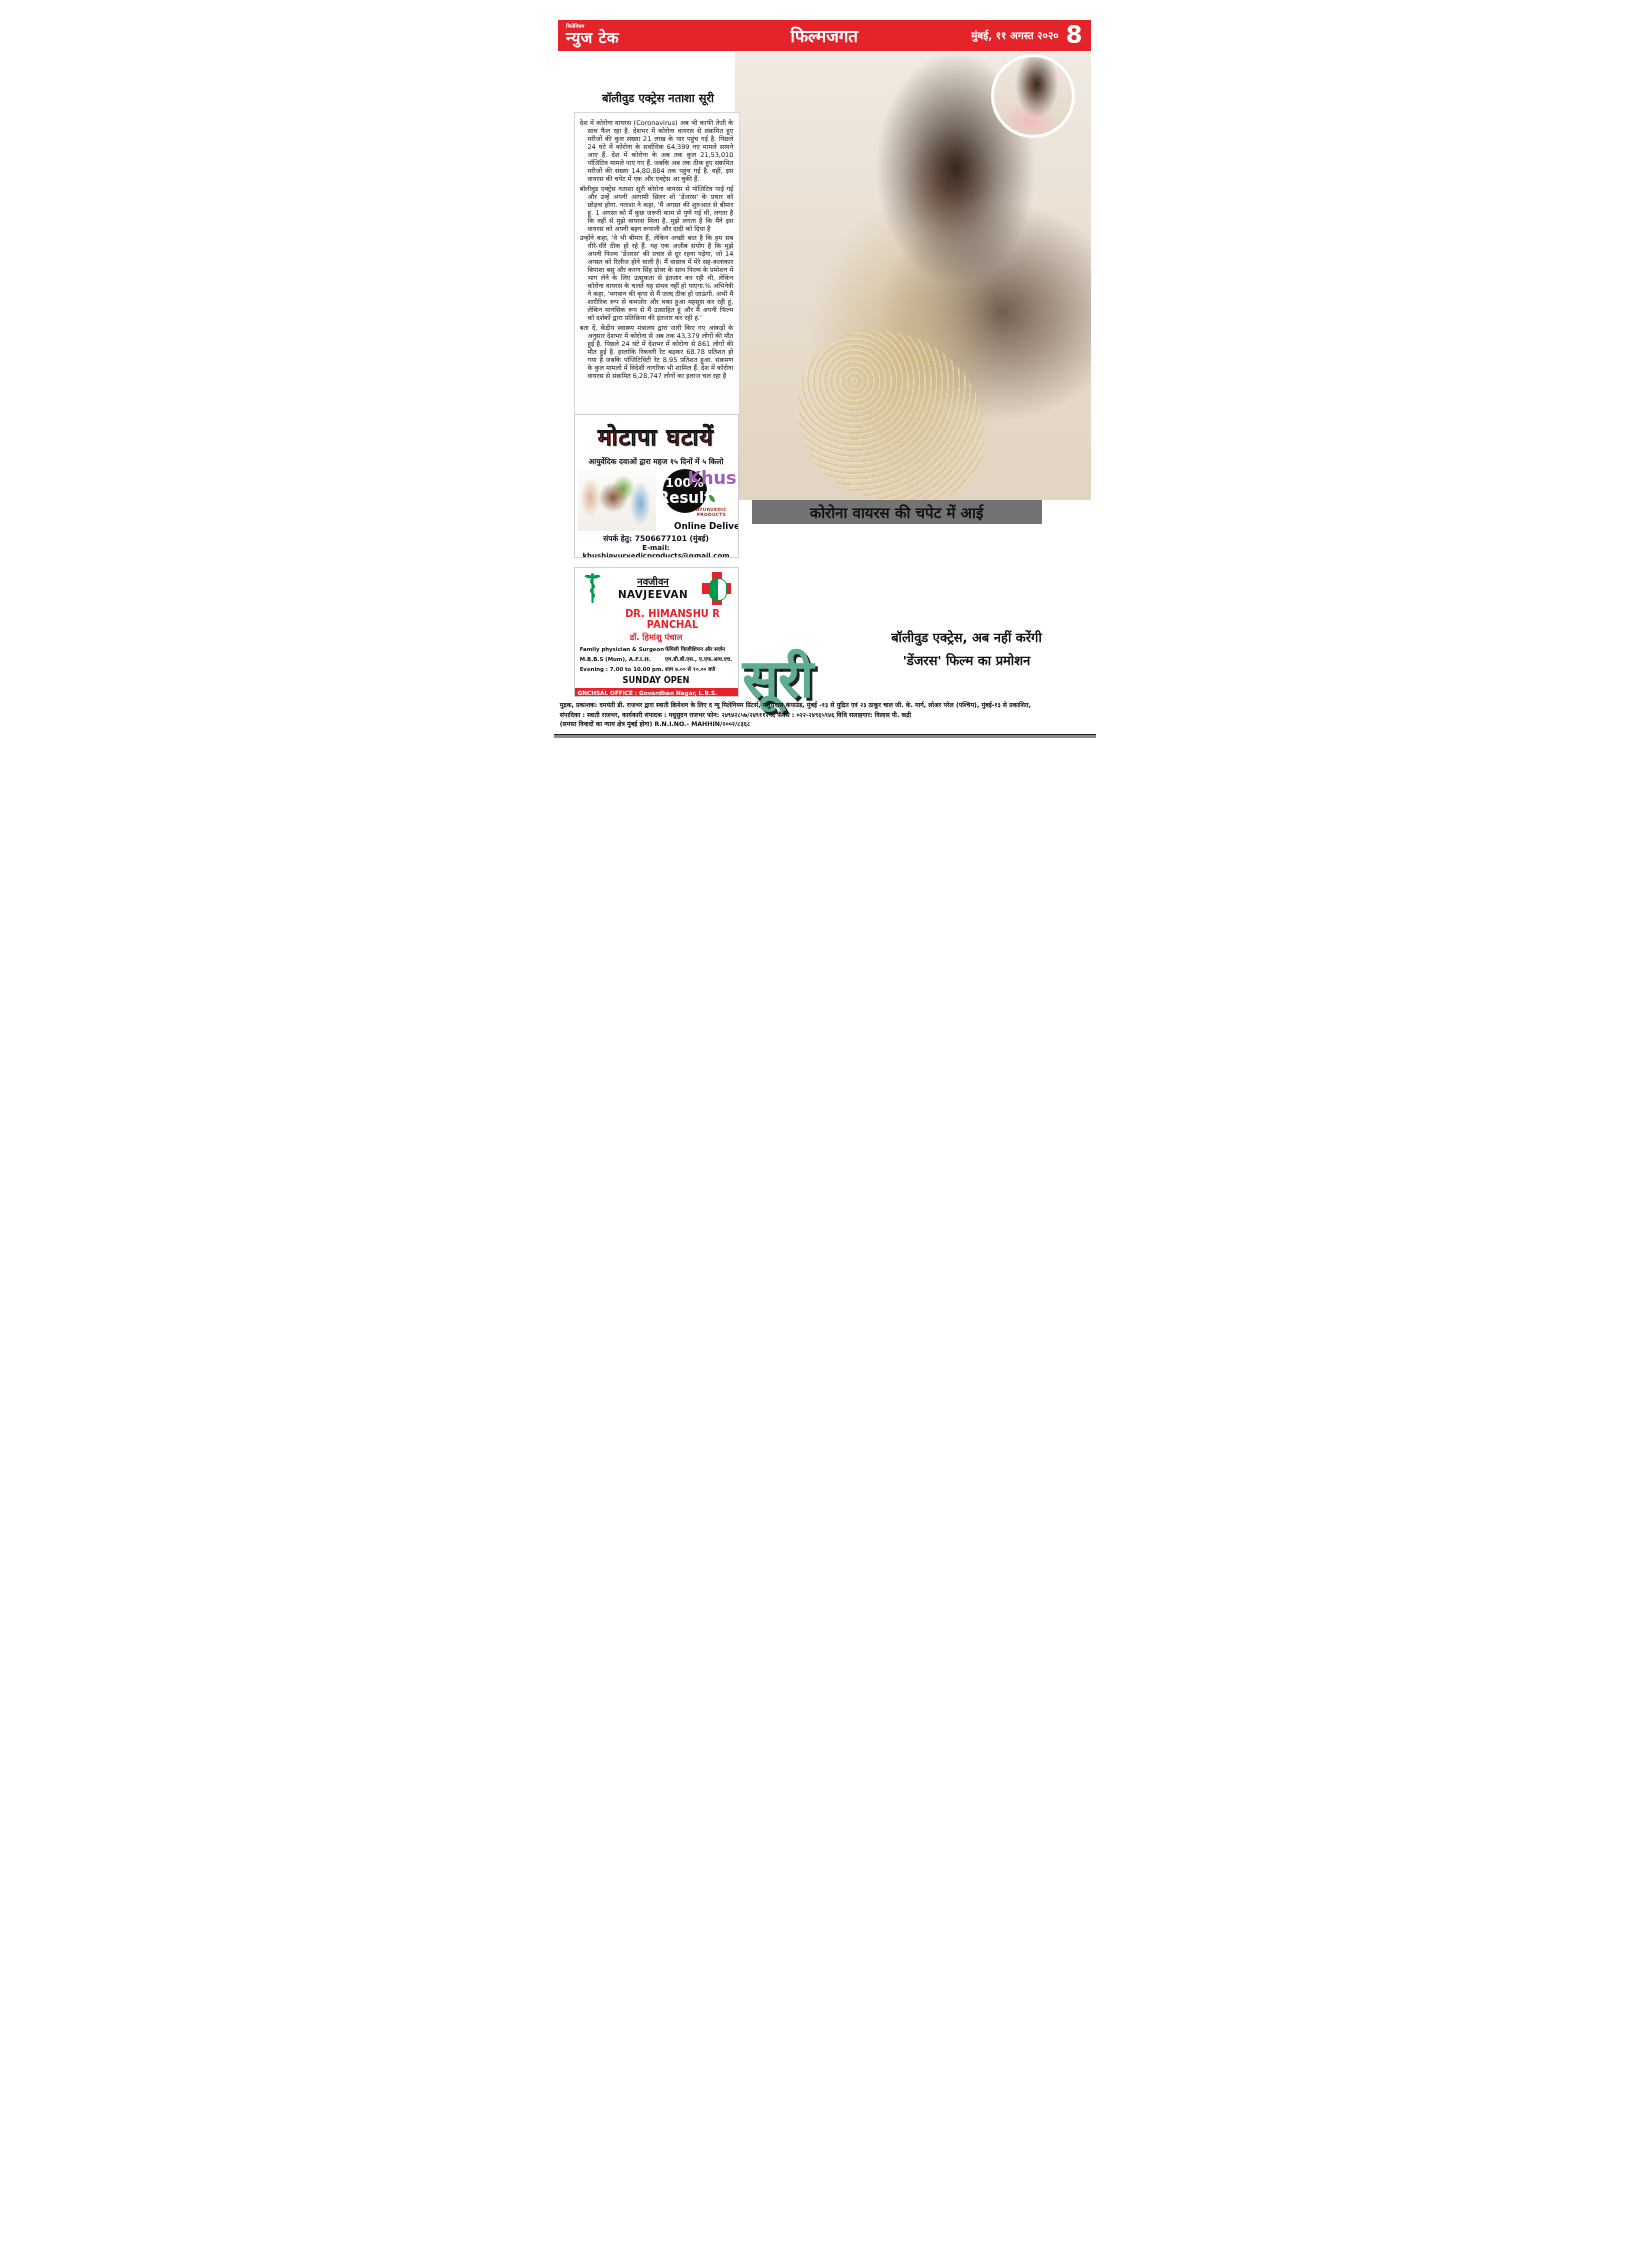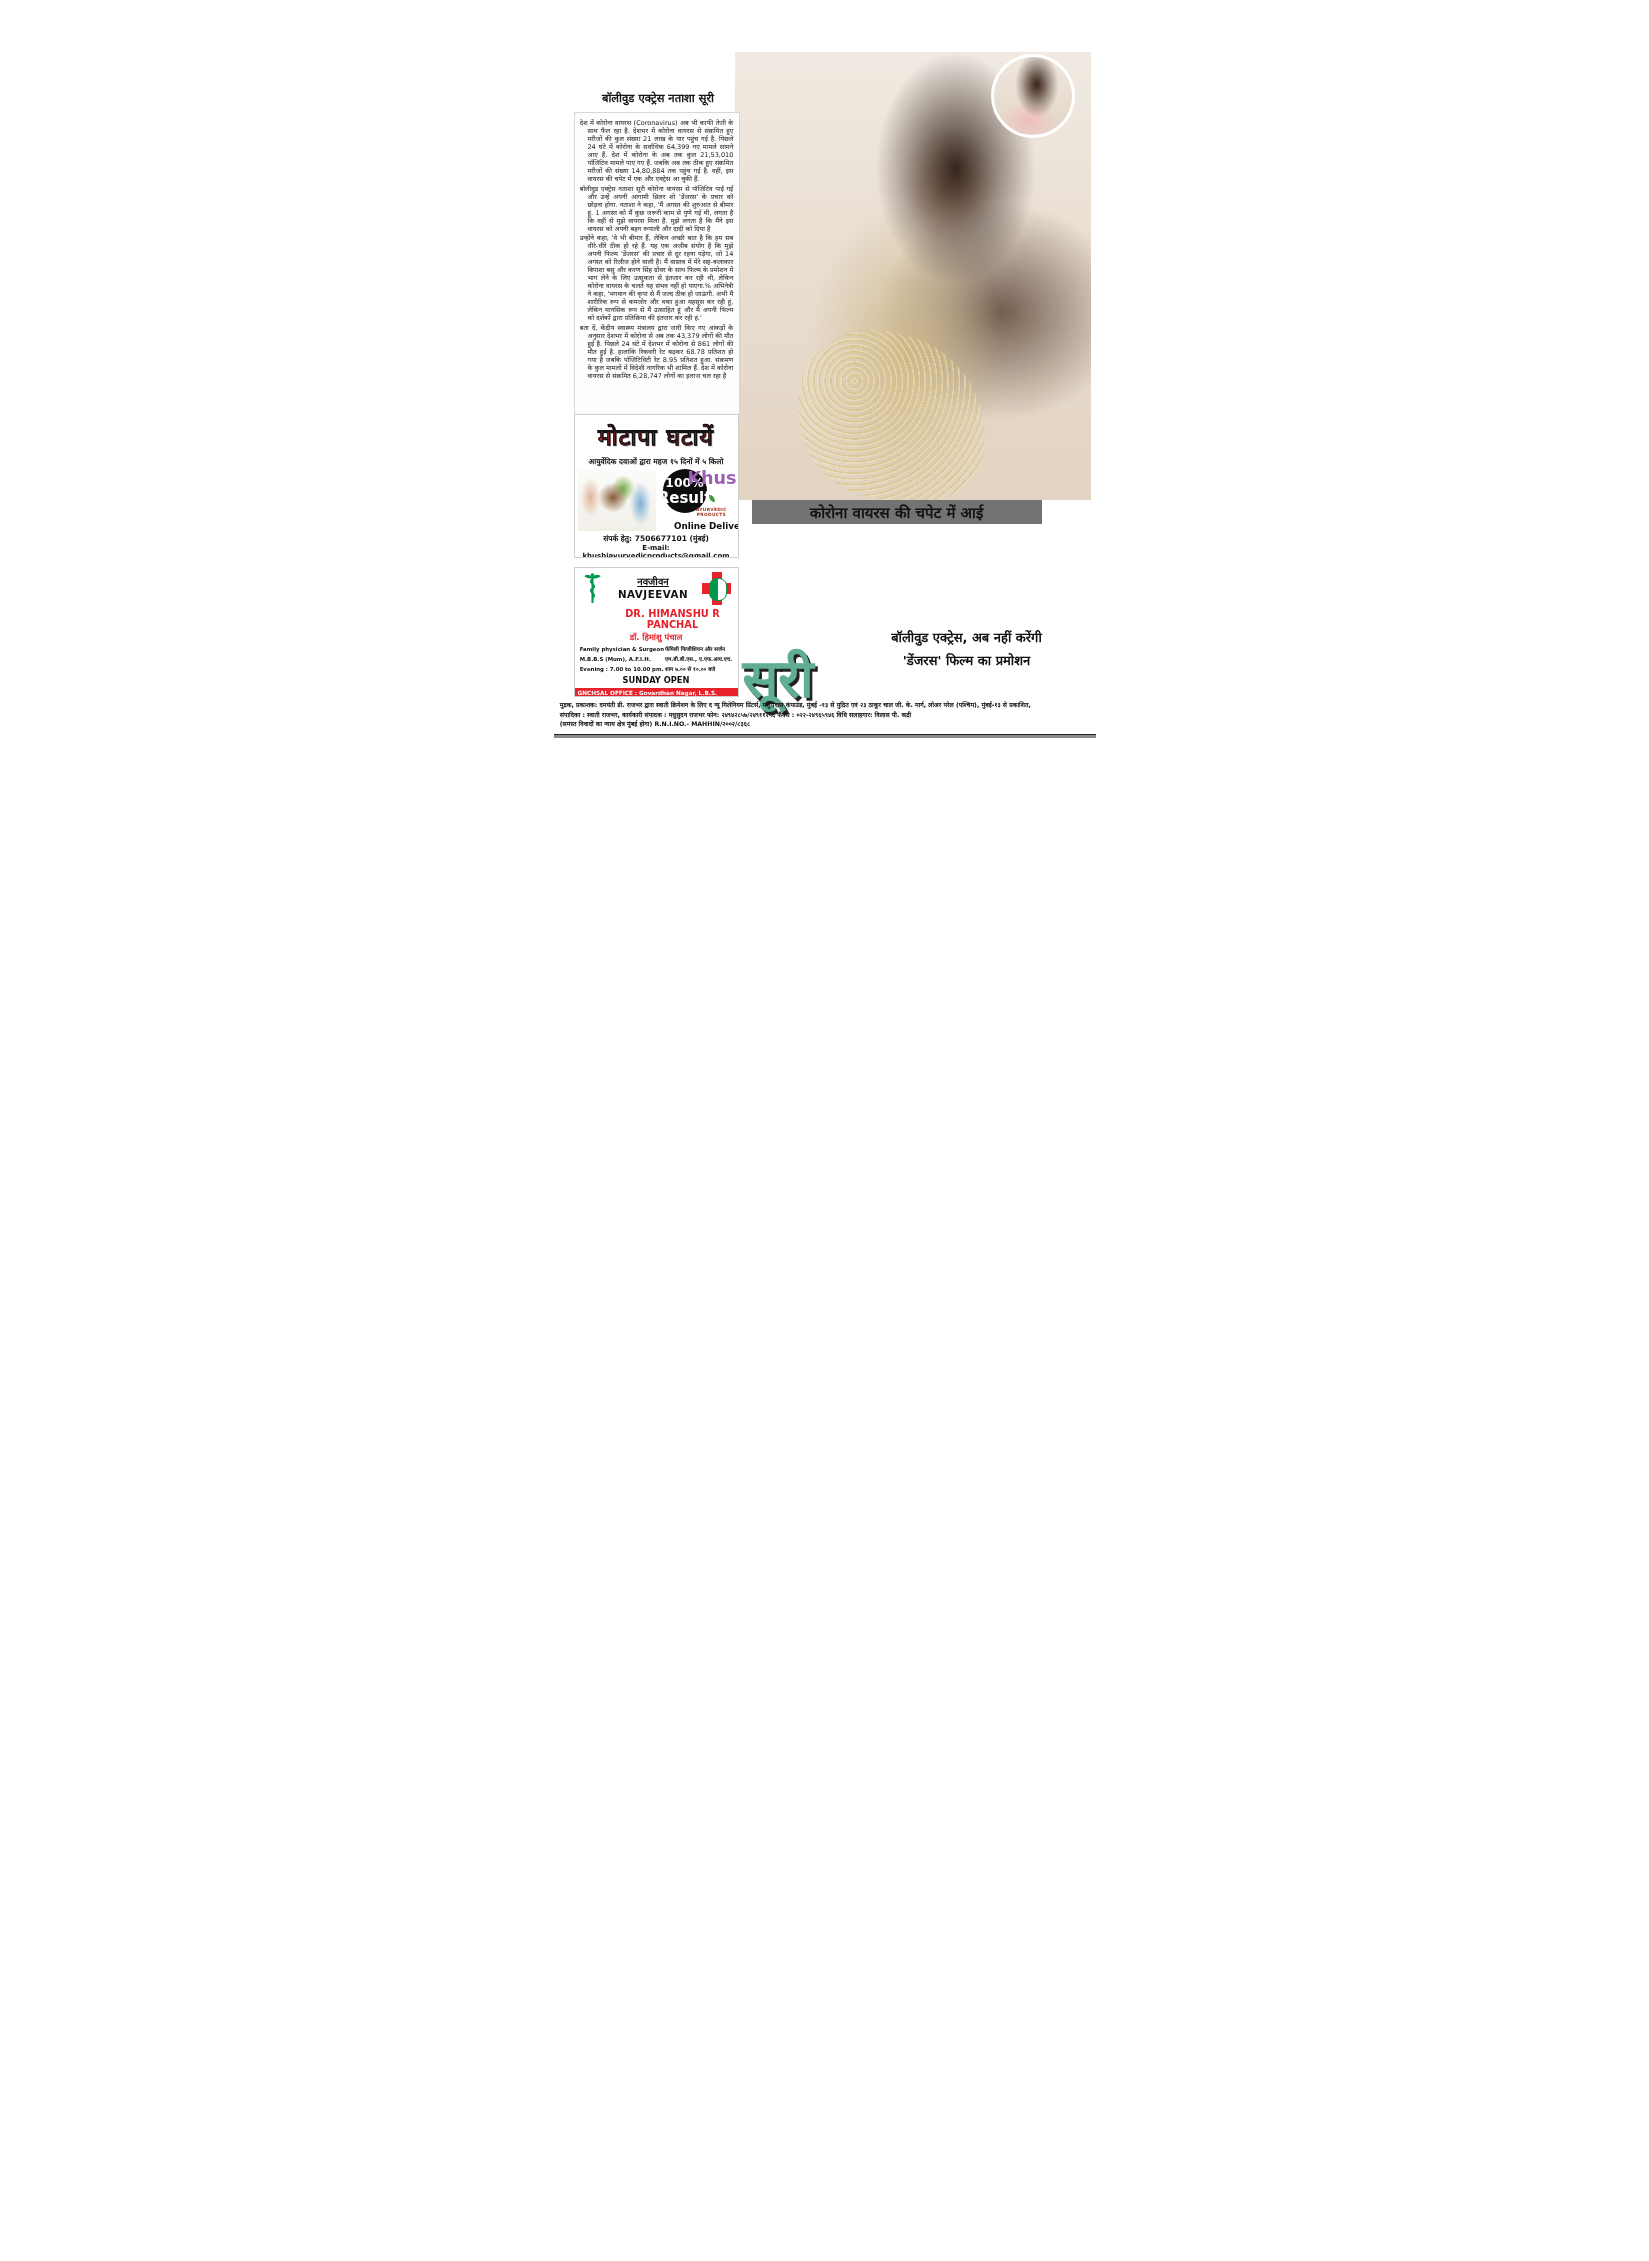--- a/index.html
+++ b/index.html
@@ -106,20 +106,31 @@
   
   .footer{position:absolute;left:10.3px;top:700px;width:529px;font-size:6.2px;font-weight:700;
           color:#111;line-height:1.55;}
   .rule{position:absolute;left:4.1px;top:734px;width:542px;height:2.6px;background:#8a8a8a;border-top:1px solid #222;}
 </style>
 </head>
 <body>
 
 <div class="page">
 
+  <div class="masthead">
+    <div class="brand">
+      <span class="brand-small">मिलेनियम</span>
+      <span class="brand-big">न्युज टेक</span>
+    </div>
+    <div class="section-title">फिल्मजगत</div>
+    <div class="mast-right">
+      <span class="mast-date">मुंबई, ११ अगस्त २०२०</span>
+      <span class="page-num">8</span>
+    </div>
+  </div>
 
   <div class="photo">
     <div class="sparkle"></div>
   </div>
   <div class="inset"></div>
 
   <div class="headline">
     <span>बॉलीवुड एक्ट्रेस नताशा सूरी</span><br>
     <span>(Natasha Suri) भी कोरोना</span><br>
     <span>पॉजिटिव पाई गई हैं.</span>

